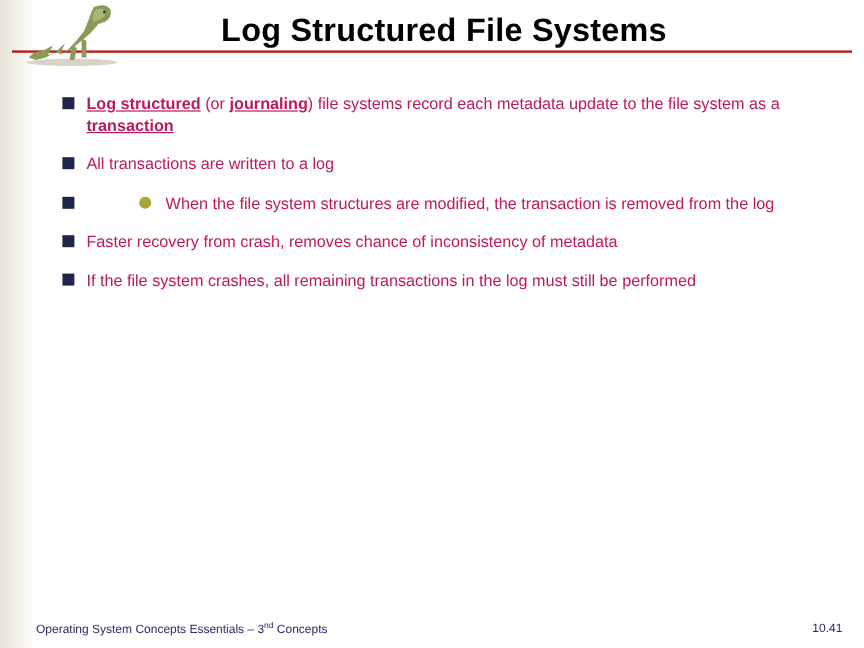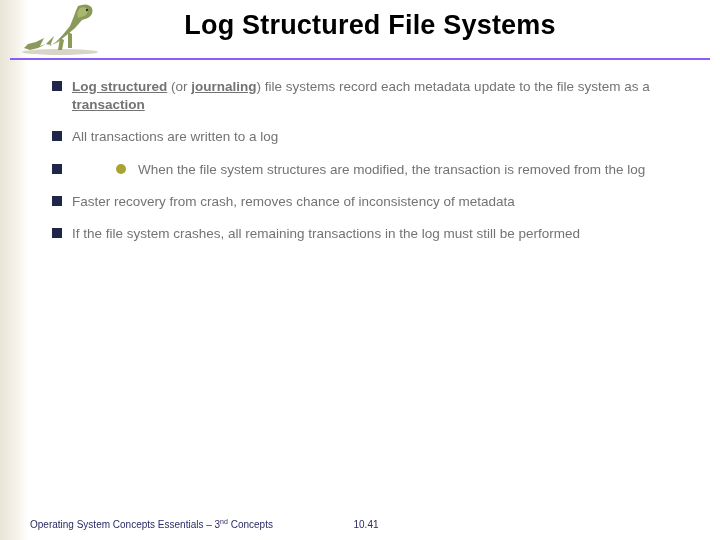--- a/index.html
+++ b/index.html
@@ -12,22 +12,22 @@
     overflow: hidden;
   }
   .left-stripe {
     position: absolute;
     left: 0; top: 0;
     width: 28px; height: 540px;
     background: linear-gradient(to right, #e8e4d8 0%, #f5f3ea 60%, #fff 100%);
   }
   .header {
     position: relative;
-    height: 60px;
-    border-bottom: 2px solid #8b5cf6;
+    height: 44px;
+    border-bottom: 2px solid #b91c1c;
     margin-left: 10px;
     margin-right: 10px;
   }
   .dino {
     position: absolute;
     left: 0; top: -2px;
     width: 100px; height: 58px;
   }
   .title {
     position: absolute;
@@ -38,21 +38,21 @@
     font-weight: bold;
     color: #000;
     letter-spacing: 0.2px;
     width: 460px;
   }
   .content {
     position: absolute;
     left: 52px; right: 28px;
     top: 78px;
     font-size: 13.5px;
-    color: #737373;
+    color: #be185d;
     line-height: 1.35;
   }
   .b1 {
     margin-bottom: 14px;
     padding-left: 20px;
     position: relative;
   }
   .b1::before {
     content: "";
     position: absolute;
@@ -77,21 +77,21 @@
   .bold { font-weight: bold; }
   .footer {
     position: absolute;
     left: 30px; right: 18px;
     bottom: 10px;
     height: 18px;
     font-size: 10px;
     color: #2a2a66;
   }
   .foot-left { position: absolute; left: 0; bottom: 0; }
-  .foot-mid { position: absolute; left: 0; right: 0; bottom: 0; text-align: center; }
+  .foot-mid { position: absolute; left: 0; right: 0; bottom: 0; text-align: right; }
   .foot-right { position: absolute; right: 0; bottom: 0; color: #2a2a66; }
   .sup { font-size: 7px; vertical-align: super; }
 </style>
 </head>
 <body>
 
 <div class="left-stripe"></div>
 
 <div class="header">
   <svg class="dino" viewBox="0 0 100 58">

